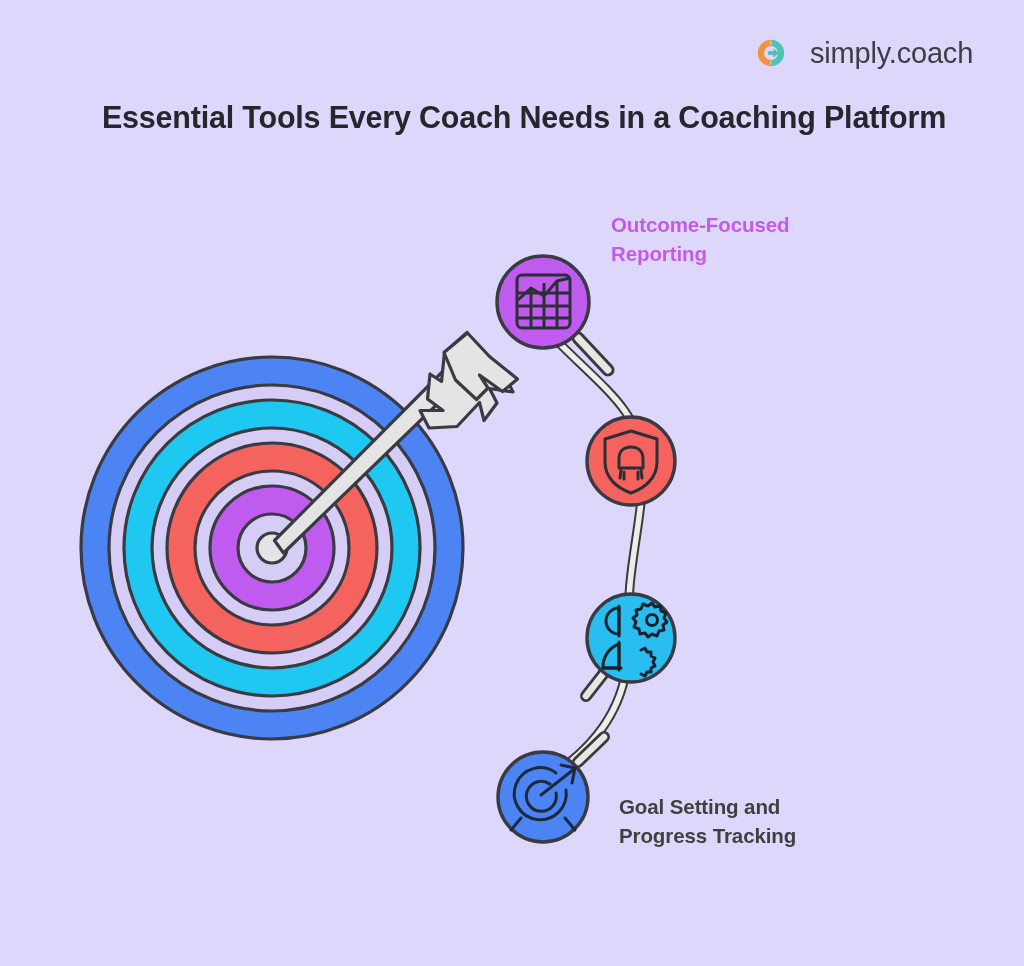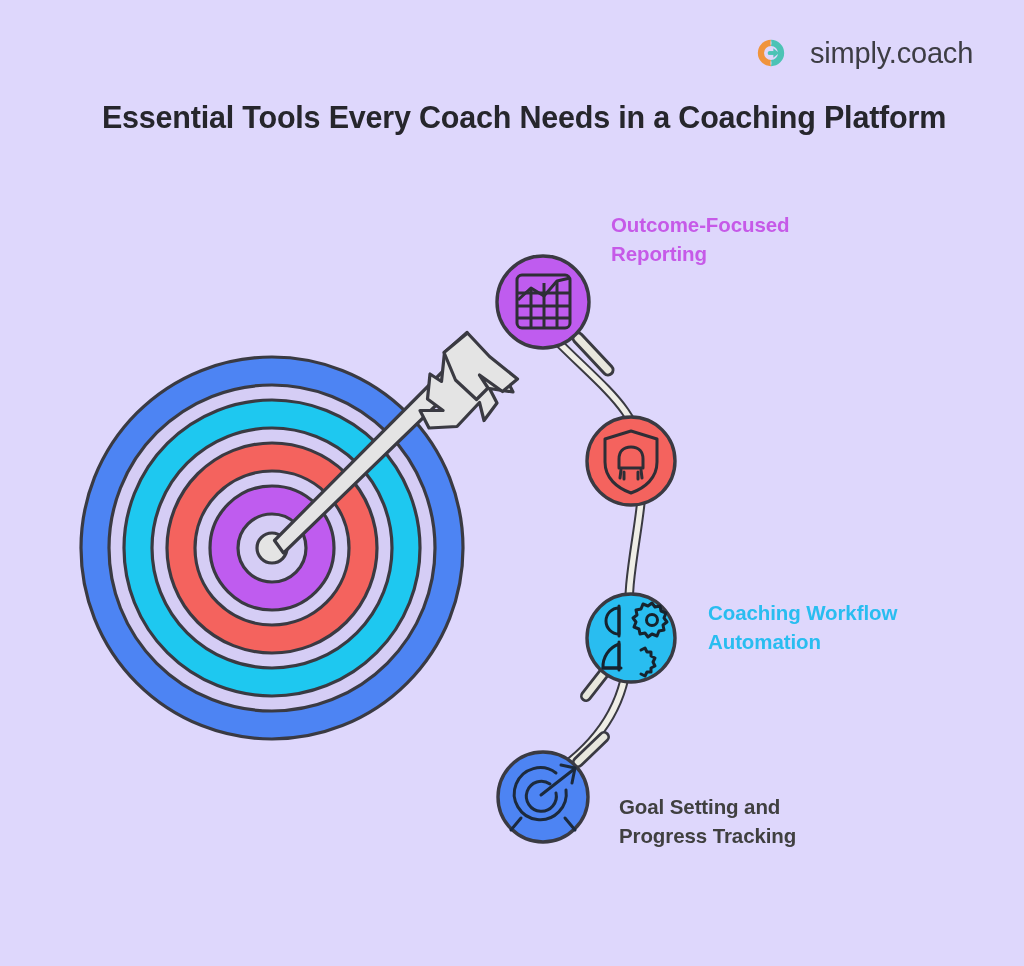--- a/index.html
+++ b/index.html
@@ -231,18 +231,16 @@
         <path d="M541 795 L573 770"></path>
         <path d="M561 765 L575 768 L572 783"></path>
 
         <path d="M521 818 L511 830 M565 818 L575 830"></path>
       </g>
     </g>
   </svg>
 
   <div class="step-label" id="label-0">Outcome-Focused
 Reporting</div>
-  <div class="step-label" id="label-2">Coaching Workflow
-Automation</div>
   <div class="step-label" id="label-3">Goal Setting and
 Progress Tracking</div>
 
 </div>
 
 </body></html>

